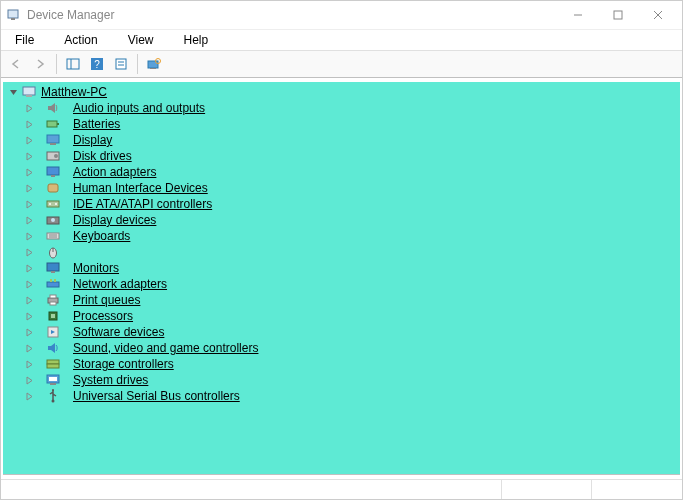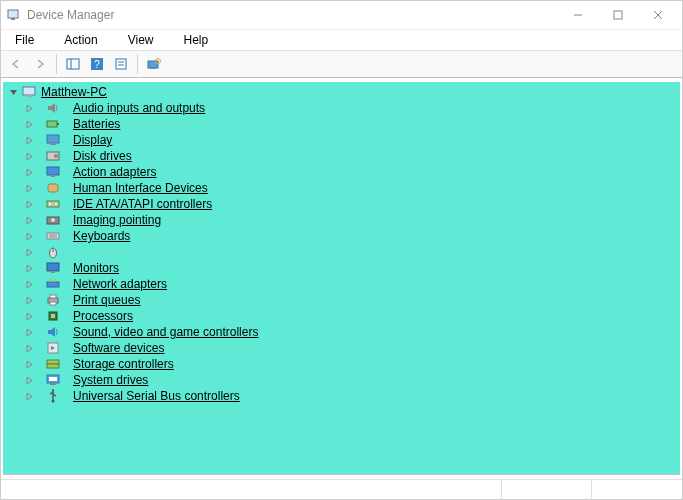--- a/index.html
+++ b/index.html
@@ -227,21 +227,21 @@
               <svg width="9" height="9">
                 <path d="M2 1 L7 4.5 L2 8 Z" fill="none" stroke="#888" stroke-width="1"></path>
               </svg>
             </span>
             <span class="node-icon">
               <svg width="16" height="16">
                 <rect x="2" y="5" width="12" height="7" fill="#888" stroke="#555"></rect>
                 <circle cx="8" cy="8" r="2" fill="#c8e0f0"></circle>
               </svg>
             </span>
-            <span>Imaging pointing</span>
+            <span>Display devices</span>
           </div>
           <div class="tree-row child">
             <span class="expand">
               <svg width="9" height="9">
                 <path d="M2 1 L7 4.5 L2 8 Z" fill="none" stroke="#888" stroke-width="1"></path>
               </svg>
             </span>
             <span class="node-icon">
               <svg width="16" height="16">
                 <rect x="2" y="5" width="12" height="6" fill="#ddd" stroke="#888"></rect>
@@ -323,39 +323,39 @@
             <span>Processors</span>
           </div>
           <div class="tree-row child">
             <span class="expand">
               <svg width="9" height="9">
                 <path d="M2 1 L7 4.5 L2 8 Z" fill="none" stroke="#888" stroke-width="1"></path>
               </svg>
             </span>
             <span class="node-icon">
               <svg width="16" height="16">
+                <rect x="3" y="3" width="10" height="10" fill="#e8e8e8" stroke="#888"></rect>
+                <path d="M6 6l4 2-4 2z" fill="#3a86c8"></path>
+              </svg>
+            </span>
+            <span>Software devices</span>
+          </div>
+          <div class="tree-row child">
+            <span class="expand">
+              <svg width="9" height="9">
+                <path d="M2 1 L7 4.5 L2 8 Z" fill="none" stroke="#888" stroke-width="1"></path>
+              </svg>
+            </span>
+            <span class="node-icon">
+              <svg width="16" height="16">
                 <path d="M3 6h3l4-3v10l-4-3H3z" fill="#3a86c8"></path>
                 <path d="M11 5c1.5 1 1.5 5 0 6" fill="none" stroke="#3a86c8"></path>
               </svg>
             </span>
             <span>Sound, video and game controllers</span>
-          </div>
-          <div class="tree-row child">
-            <span class="expand">
-              <svg width="9" height="9">
-                <path d="M2 1 L7 4.5 L2 8 Z" fill="none" stroke="#888" stroke-width="1"></path>
-              </svg>
-            </span>
-            <span class="node-icon">
-              <svg width="16" height="16">
-                <rect x="3" y="3" width="10" height="10" fill="#e8e8e8" stroke="#888"></rect>
-                <path d="M6 6l4 2-4 2z" fill="#3a86c8"></path>
-              </svg>
-            </span>
-            <span>Software devices</span>
           </div>
           <div class="tree-row child">
             <span class="expand">
               <svg width="9" height="9">
                 <path d="M2 1 L7 4.5 L2 8 Z" fill="none" stroke="#888" stroke-width="1"></path>
               </svg>
             </span>
             <span class="node-icon">
               <svg width="16" height="16">
                 <rect x="2" y="4" width="12" height="4" fill="#a0c860" stroke="#608030"></rect>

